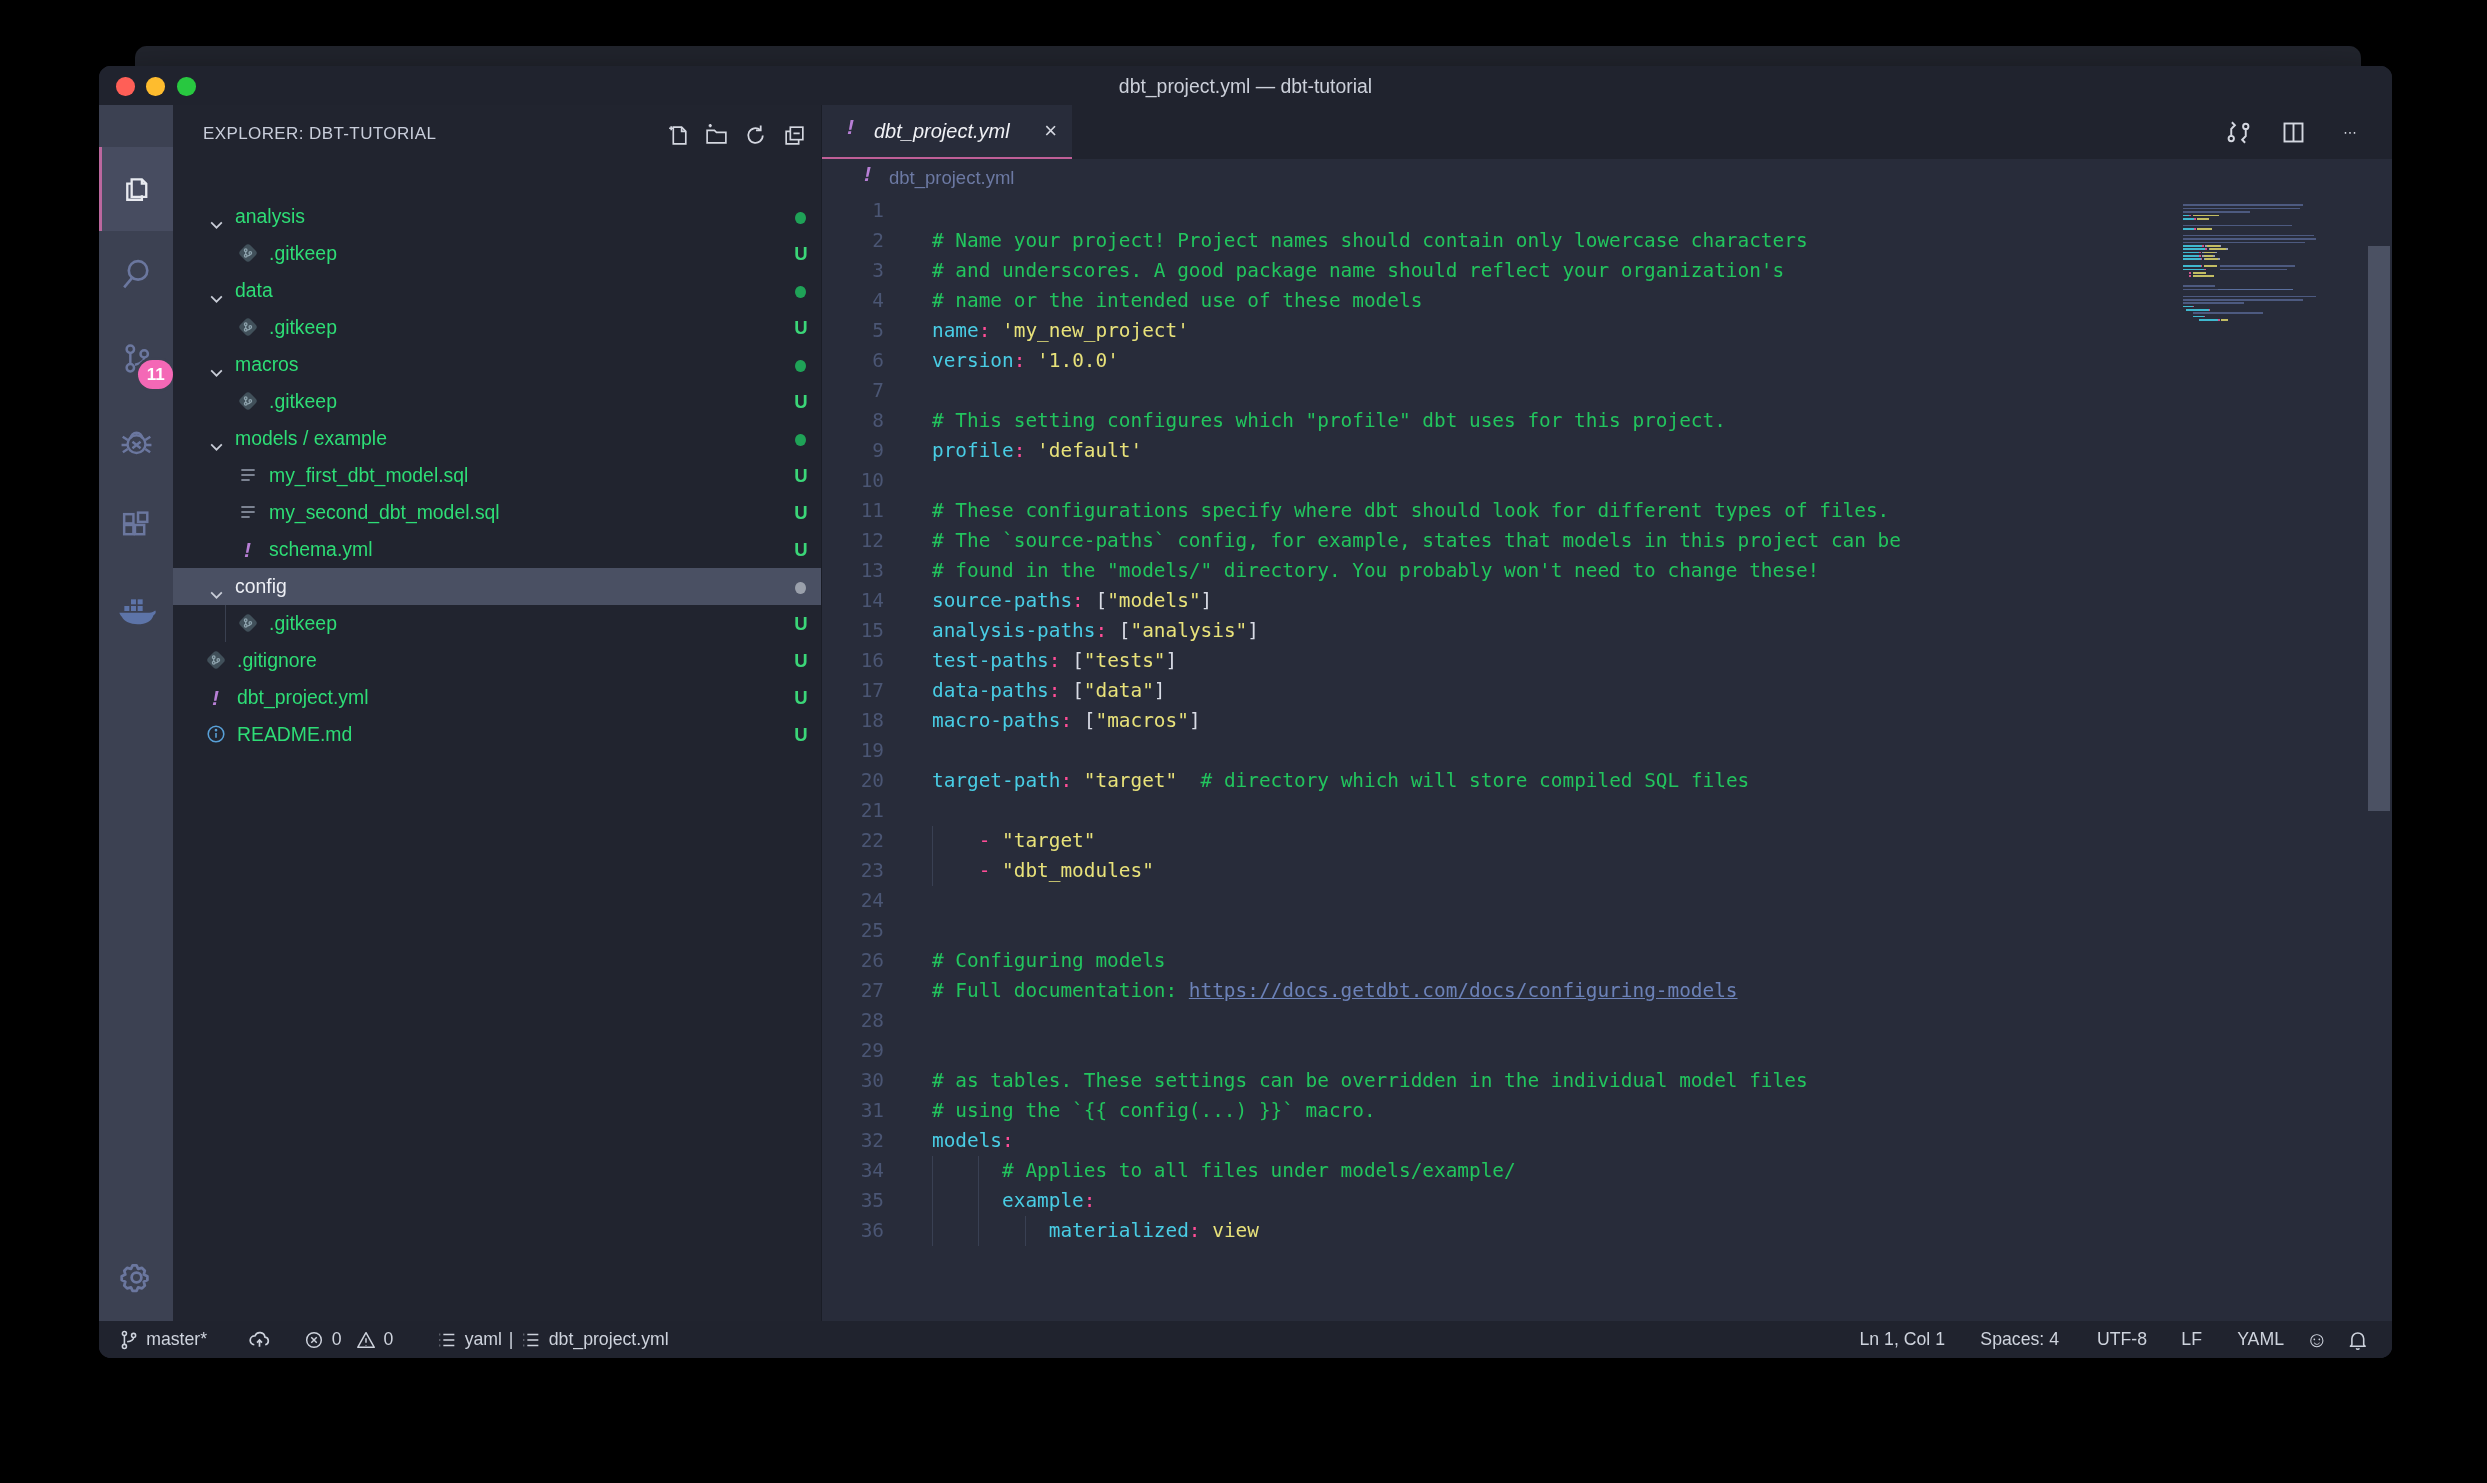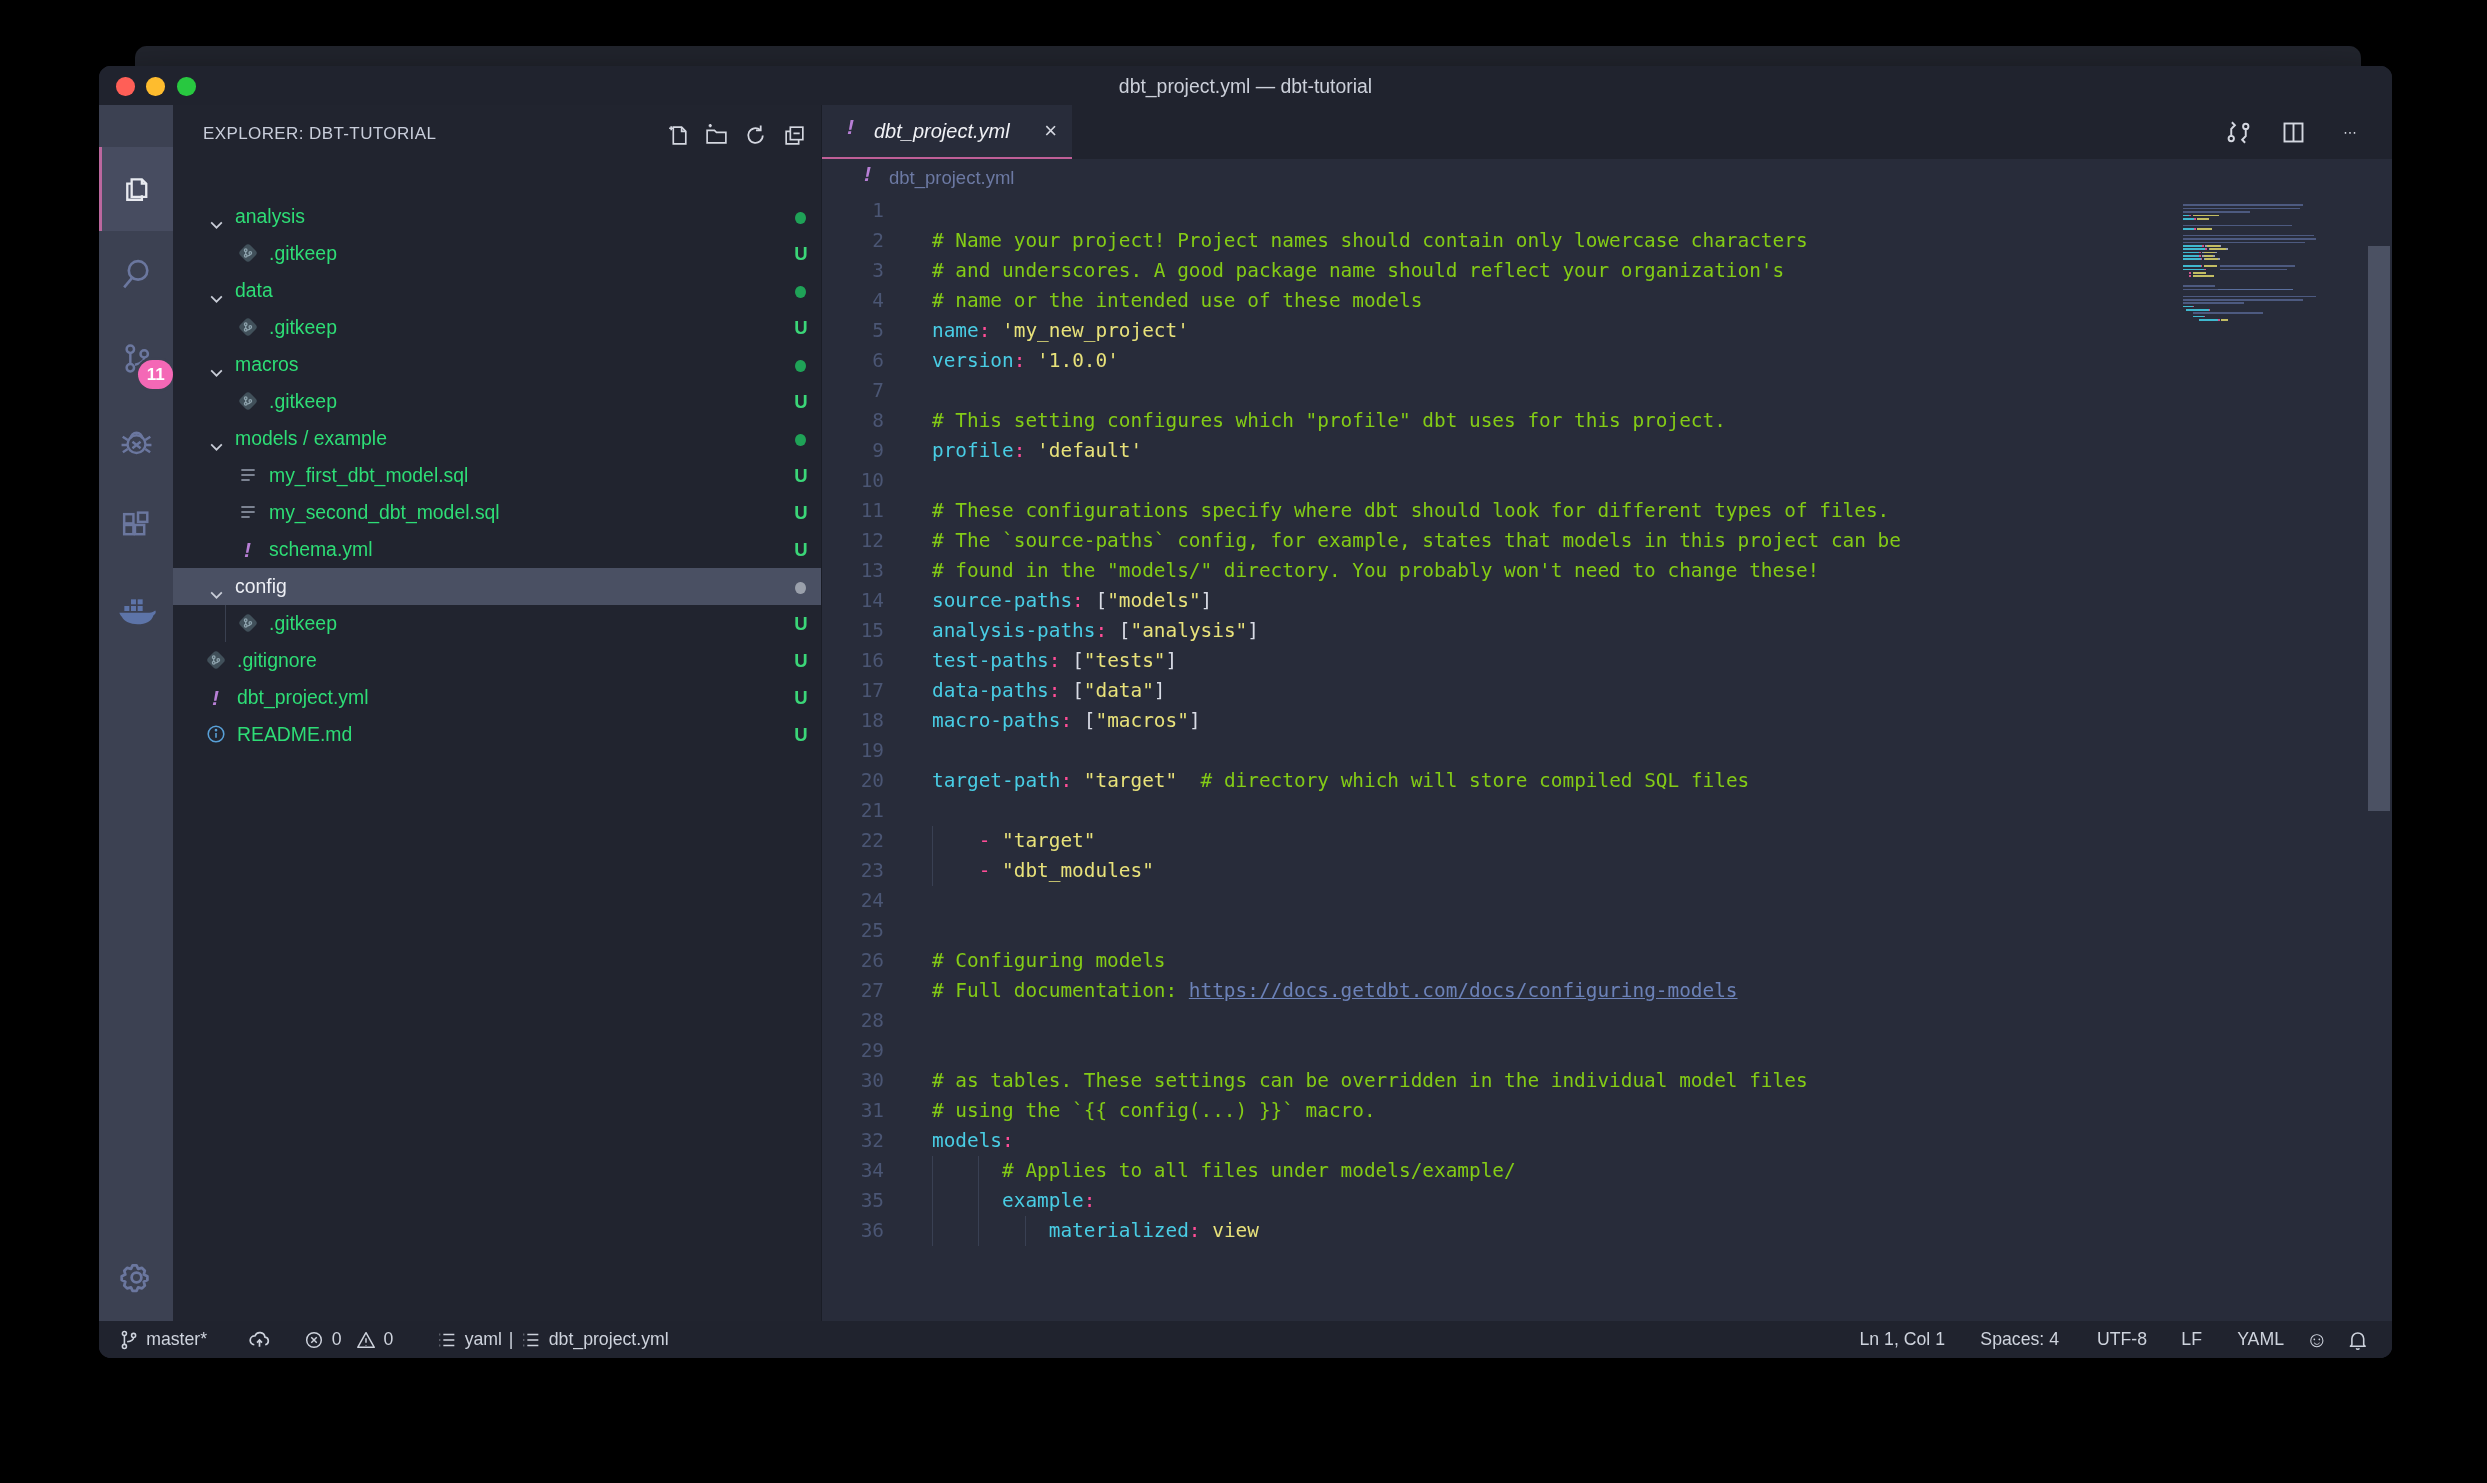--- a/index.html
+++ b/index.html
@@ -48,21 +48,21 @@
   #tab-close{position:absolute;right:15px;top:0;height:52px;line-height:51px;color:#d4d7e0;font-size:22px;cursor:pointer;}
   .ed-action{position:absolute;top:10px;width:37px;height:34px;display:flex;align-items:center;justify-content:center;cursor:pointer;color:#d4d7e0;}
   #breadcrumb{position:absolute;left:0;top:54px;width:100%;height:37px;}
   #bc-warn{position:absolute;left:42px;top:3.4px;}
   #bc-file{position:absolute;left:67px;top:0;height:37px;line-height:37px;color:#6c79a3;font-size:18.5px;}
   #code{position:absolute;left:0;top:91px;width:100%;font-family:"DejaVu Sans Mono",monospace;font-size:19.4px;}
   .cl{position:relative;height:30px;line-height:30px;white-space:pre;}
   .ln{position:absolute;left:0;top:0;width:62px;text-align:right;color:#4b5674;}
   .lc{position:absolute;left:110px;top:0;}
   .g{position:absolute;top:0;width:0.8px;height:30px;background:#394053;}
-  .tk-c{color:#84cc16;} .tk-k{color:#49cde4;} .tk-p{color:#ff4d97;} .tk-s{color:#e8e27a;}
+  .tk-c{color:#22c55e;} .tk-k{color:#49cde4;} .tk-p{color:#ff4d97;} .tk-s{color:#e8e27a;}
   .tk-b{color:#d9dce6;} .tk-w{color:#d9dce6;}
   .tk-l{color:#6c82b8;text-decoration:underline;}
   
   #minimap{position:absolute;left:1361px;top:96px;width:143px;}
   .mm-line{height:1.7px;margin-bottom:1.7px;font-size:0;white-space:nowrap;overflow:hidden;}
   .mm-seg{display:inline-block;height:1.7px;}
   #scrollbar{position:absolute;left:1546px;top:51px;width:22px;height:1165px;}
   #scroll-thumb{position:absolute;left:0;top:90px;width:22px;height:565px;background:#4b5163;cursor:pointer;}
   
   #statusbar{position:absolute;left:0;top:1255px;width:100%;height:37px;background:#20232e;color:#ced3dd;font-size:17.7px;}

